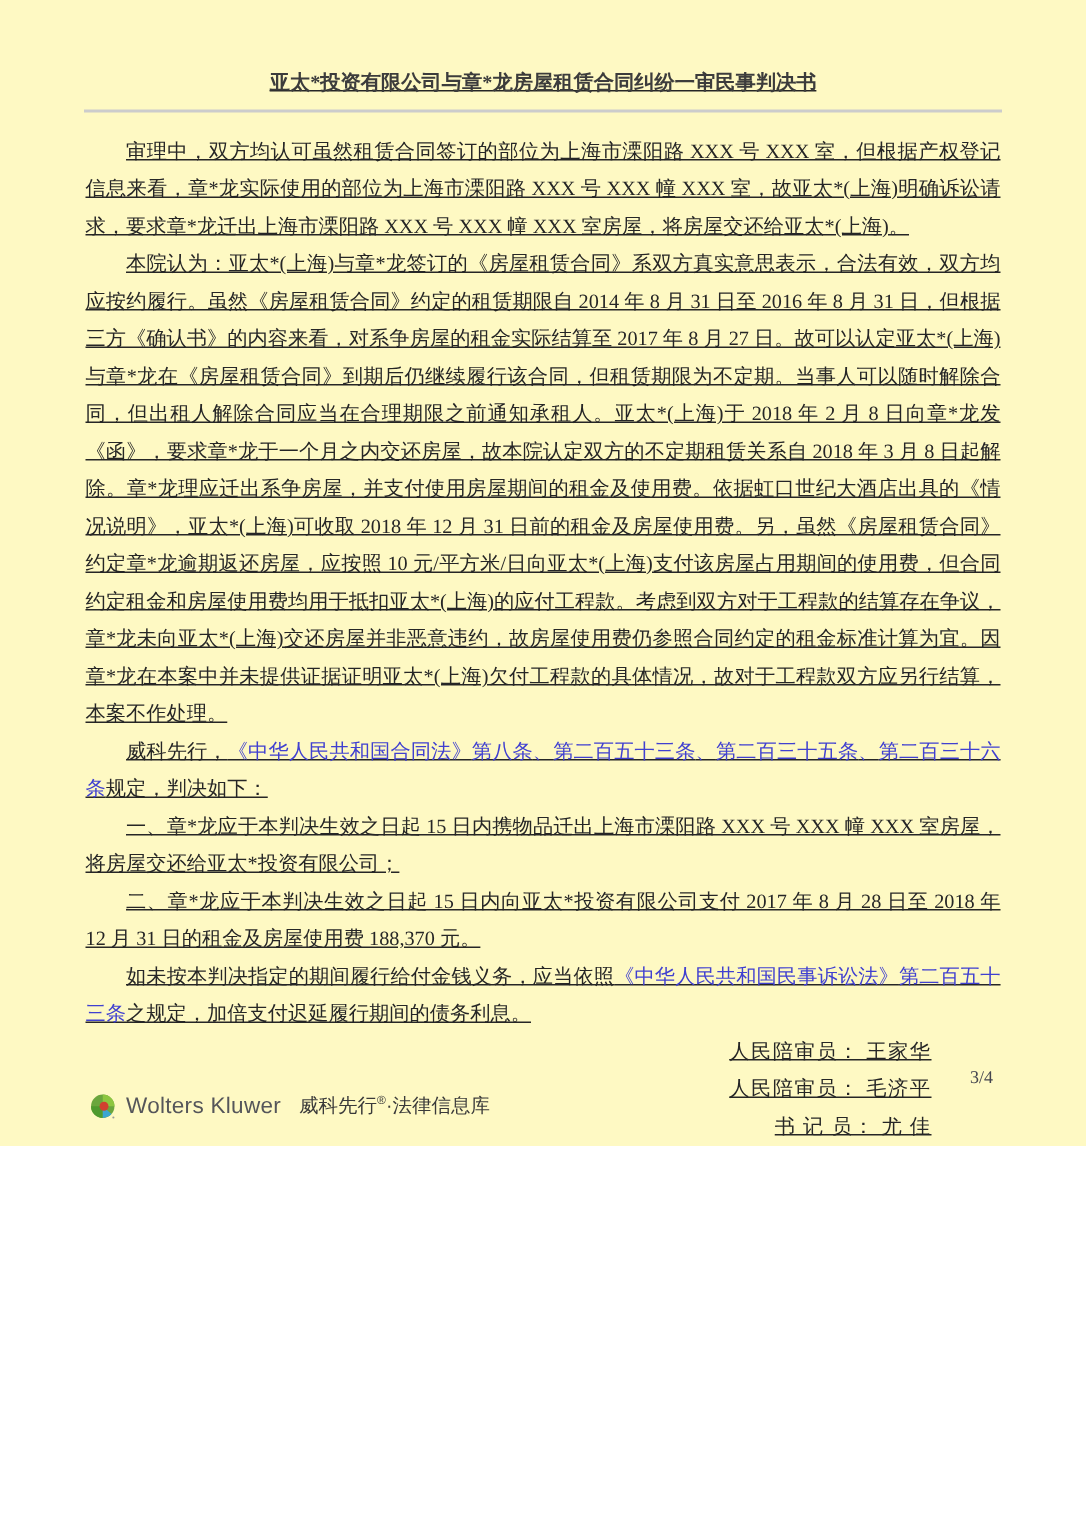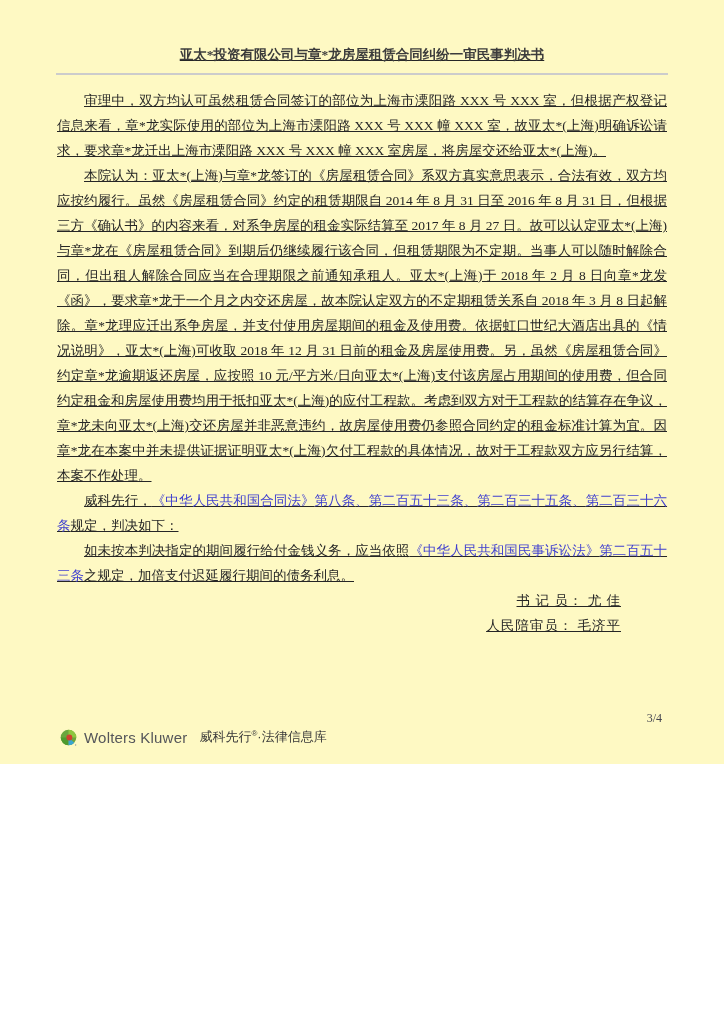--- a/index.html
+++ b/index.html
@@ -91,26 +91,29 @@
 <div class="page">
 
   <div class="doc-title">亚太*投资有限公司与章*龙房屋租赁合同纠纷一审民事判决书</div>
 
   <div class="divider"></div>
 
   <div class="content" id="doc-body">
       <p><span>审理中，双方均认可虽然租赁合同签订的部位为上海市溧阳路 XXX 号 XXX 室，但根据产权登记信息来看，章*龙实际使用的部位为上海市溧阳路 XXX 号 XXX 幢 XXX 室，故亚太*(上海)明确诉讼请求，要求章*龙迁出上海市溧阳路 XXX 号 XXX 幢 XXX 室房屋，将房屋交还给亚太*(上海)。</span></p>
       <p><span>本院认为：亚太*(上海)与章*龙签订的《房屋租赁合同》系双方真实意思表示，合法有效，双方均应按约履行。虽然《房屋租赁合同》约定的租赁期限自 2014 年 8 月 31 日至 2016 年 8 月 31 日，但根据三方《确认书》的内容来看，对系争房屋的租金实际结算至 2017 年 8 月 27 日。故可以认定亚太*(上海)与章*龙在《房屋租赁合同》到期后仍继续履行该合同，但租赁期限为不定期。当事人可以随时解除合同，但出租人解除合同应当在合理期限之前通知承租人。亚太*(上海)于 2018 年 2 月 8 日向章*龙发《函》，要求章*龙于一个月之内交还房屋，故本院认定双方的不定期租赁关系自 2018 年 3 月 8 日起解除。章*龙理应迁出系争房屋，并支付使用房屋期间的租金及使用费。依据虹口世纪大酒店出具的《情况说明》，亚太*(上海)可收取 2018 年 12 月 31 日前的租金及房屋使用费。另，虽然《房屋租赁合同》约定章*龙逾期返还房屋，应按照 10 元/平方米/日向亚太*(上海)支付该房屋占用期间的使用费，但合同约定租金和房屋使用费均用于抵扣亚太*(上海)的应付工程款。考虑到双方对于工程款的结算存在争议，章*龙未向亚太*(上海)交还房屋并非恶意违约，故房屋使用费仍参照合同约定的租金标准计算为宜。因章*龙在本案中并未提供证据证明亚太*(上海)欠付工程款的具体情况，故对于工程款双方应另行结算，本案不作处理。</span></p>
       <p><span>威科先行，</span><span class="link">《中华人民共和国合同法》</span><span class="link">第八条</span><span class="link">、</span><span class="link">第二百五十三条</span><span class="link">、</span><span class="link">第二百三十五条</span><span class="link">、</span><span class="link">第二百三十六条</span><span>规定，判决如下：</span></p>
+      <p><span>一、章*龙应于本判决生效之日起 15 日内携物品迁出上海市溧阳路 XXX 号 XXX 幢 XXX 室房屋，将房屋交还给亚太*投资有限公司；</span></p>
+      <p><span>二、章*龙应于本判决生效之日起 15 日内向亚太*投资有限公司支付 2017 年 8 月 28 日至 2018 年 12 月 31 日的租金及房屋使用费 188,370 元。</span></p>
       <p><span>如未按本判决指定的期间履行给付金钱义务，应当依照</span><span class="link">《中华人民共和国民事诉讼法》</span><span class="link">第二百五十三条</span><span>之规定，加倍支付迟延履行期间的债务利息。</span></p>
     </div>
 
   <div class="signature" id="signature-block">
+      <div class="sig-line">人民陪审员：  王家华</div>
+      <div class="sig-line">人民陪审员：  毛济平</div>
       <div class="sig-line">书  记  员：  尤  佳</div>
-      <div class="sig-line">人民陪审员：  毛济平</div>
     </div>
 
   <div class="footer">
     <span class="wk-logo">
       <svg viewBox="0 0 24 24" width="17" height="17" aria-hidden="true">
         <circle cx="12" cy="12" r="11" fill="#6aa63d"></circle>
         <path d="M12 1 A11 11 0 0 1 23 12 L12 12 Z" fill="#8dc63f"></path>
         <path d="M1 12 A11 11 0 0 0 12 23 L12 12 Z" fill="#4e9a2e"></path>
         <path d="M12 23 A11 11 0 0 0 20.2 19.4 L12 12 Z" fill="#3aa5d1"></path>
         <circle cx="13.2" cy="12" r="4.2" fill="#d0402f"></circle>

